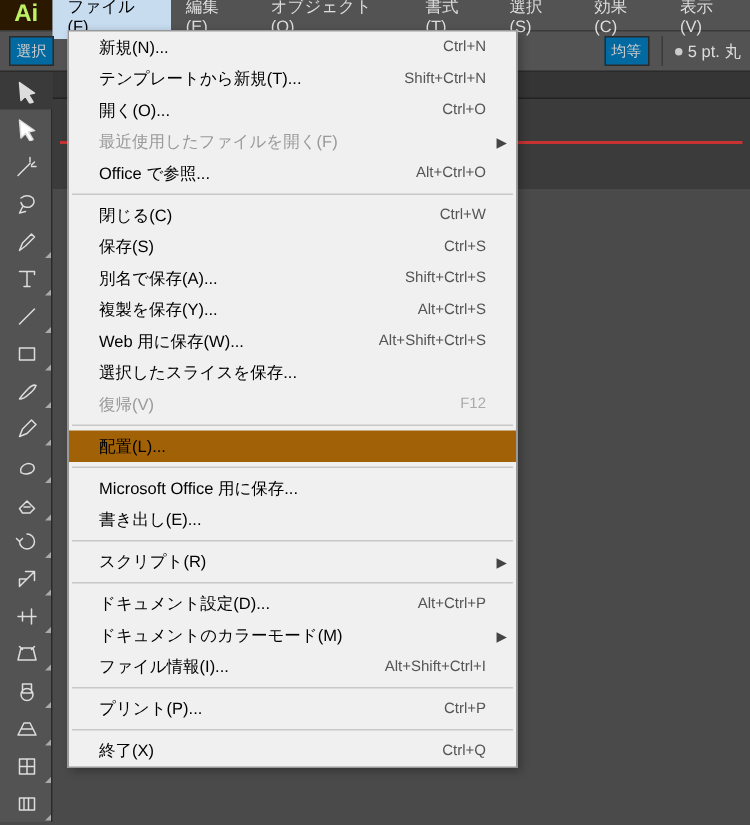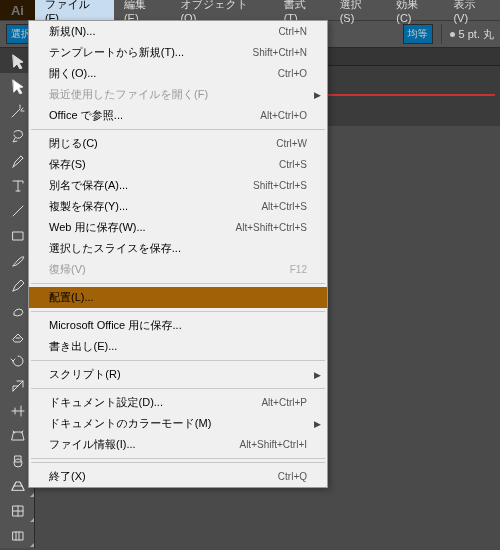--- a/index.html
+++ b/index.html
@@ -1,34 +1,34 @@
 <!DOCTYPE html>
 <html><head>
 <meta charset="utf-8">
 <style>
 *{margin:0;padding:0;box-sizing:border-box;font-family:"Meiryo UI","MS PGothic",sans-serif;font-size:11px}
 body{background:#4a4a4a;width:500px;height:550px;overflow:hidden;position:relative}
 .menubar{background:#535353;height:20px;display:flex;align-items:center;color:#e0e0e0;padding-left:0}
-.app-icon{width:35px;height:20px;background:#2a1800;color:#737373;display:flex;align-items:center;justify-content:center;font-weight:bold;font-size:13px}
+.app-icon{width:35px;height:20px;background:#2a1800;color:#bef264;display:flex;align-items:center;justify-content:center;font-weight:bold;font-size:16px}
 .menubar-item{padding:2px 10px;cursor:default;color:#ddd}
 .menubar-item.active{background:#c8dcf0;color:#000}
 .toolbar{background:#535353;height:28px;border-top:1px solid #3a3a3a;border-bottom:1px solid #2a2a2a;display:flex;align-items:center;padding:0 6px;color:#ddd}
 .toolbar-select{background:#0369a1;border:1px solid #2a2a2a;color:#ccc;padding:2px 4px;font-size:10px;margin-right:4px}
 .toolbar-sep{width:1px;height:20px;background:#3a3a3a;margin:0 4px}
 .toolbar-dot{width:5px;height:5px;border-radius:50%;background:#ccc;margin:0 4px}
 .canvas{position:absolute;top:48px;left:35px;right:0;bottom:0;background:#4a4a4a}
 .canvas-tab{position:absolute;top:0;left:0;right:0;height:18px;background:#353535;border-bottom:1px solid #222}
 .canvas-area{position:absolute;top:18px;left:0;right:0;height:60px;background:#3b3b3b}
 .red-line{position:absolute;top:28px;left:5px;right:5px;height:2px;background:#c83232}
 .tool-panel{position:absolute;top:48px;left:0;width:35px;background:#535353;border-right:1px solid #2a2a2a;display:flex;flex-direction:column}
 .tool-btn{width:35px;height:25px;display:flex;align-items:center;justify-content:center;color:#ddd;position:relative}
 .tool-btn.sel{background:#3a3a3a}
 .tool-btn svg{width:16px;height:16px}
 .corner{position:absolute;bottom:1px;right:1px;width:0;height:0;border-left:4px solid transparent;border-bottom:4px solid #aaa}
-.dropdown{position:absolute;top:20px;left:28px;width:300px;background:#f0f0f0;border:1px solid #999;box-shadow:2px 2px 6px rgba(0,0,0,.3);z-index:100}
+.dropdown{position:absolute;top:20px;left:45px;width:300px;background:#f0f0f0;border:1px solid #999;box-shadow:2px 2px 6px rgba(0,0,0,.3);z-index:100}
 .menu-item{display:flex;justify-content:space-between;align-items:center;padding:3px 20px 3px 20px;color:#000;cursor:default;position:relative}
 .menu-item.disabled{color:#999}
 .menu-item.highlighted{background:#a16207}
 .menu-item .arrow{position:absolute;right:6px;font-size:9px;color:#444}
 .menu-sep{height:1px;background:#c8c8c8;margin:3px 2px}
 .shortcut{color:#555;font-size:10px}
 .menu-item.disabled .shortcut{color:#aaa}
 .spacer{flex:1}
 </style>
 </head>
@@ -254,18 +254,22 @@
     </div>
     <div class="menu-item">
       <span>ドキュメントのカラーモード(M)</span>
       <span class="arrow">▶</span>
     </div>
     <div class="menu-item">
       <span>ファイル情報(I)...</span>
       <span class="shortcut">Alt+Shift+Ctrl+I</span>
     </div>
     <div class="menu-sep"></div>
+    <div class="menu-item">
+      <span>プリント(P)...</span>
+      <span class="shortcut">Ctrl+P</span>
+    </div>
     <div class="menu-sep"></div>
     <div class="menu-item">
       <span>終了(X)</span>
       <span class="shortcut">Ctrl+Q</span>
     </div>
   </div>
 
 </body></html>

